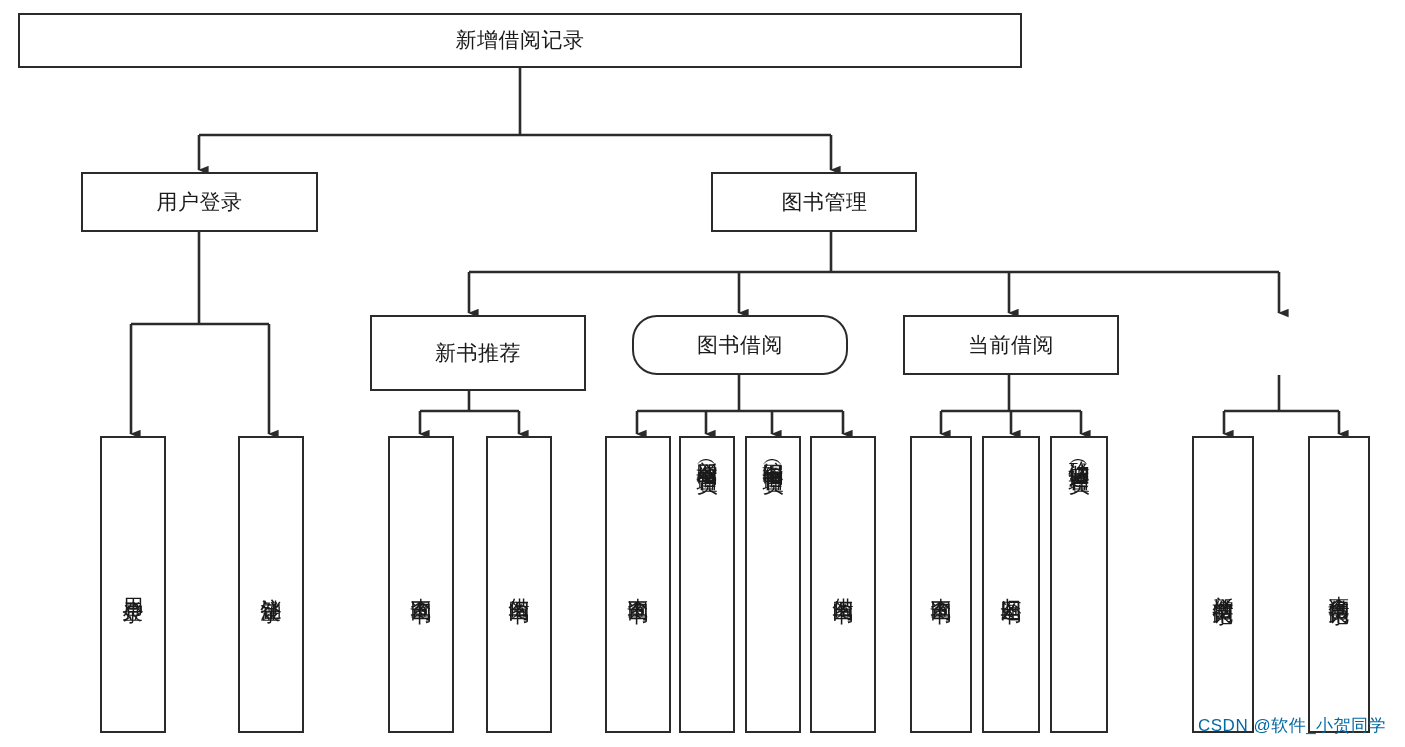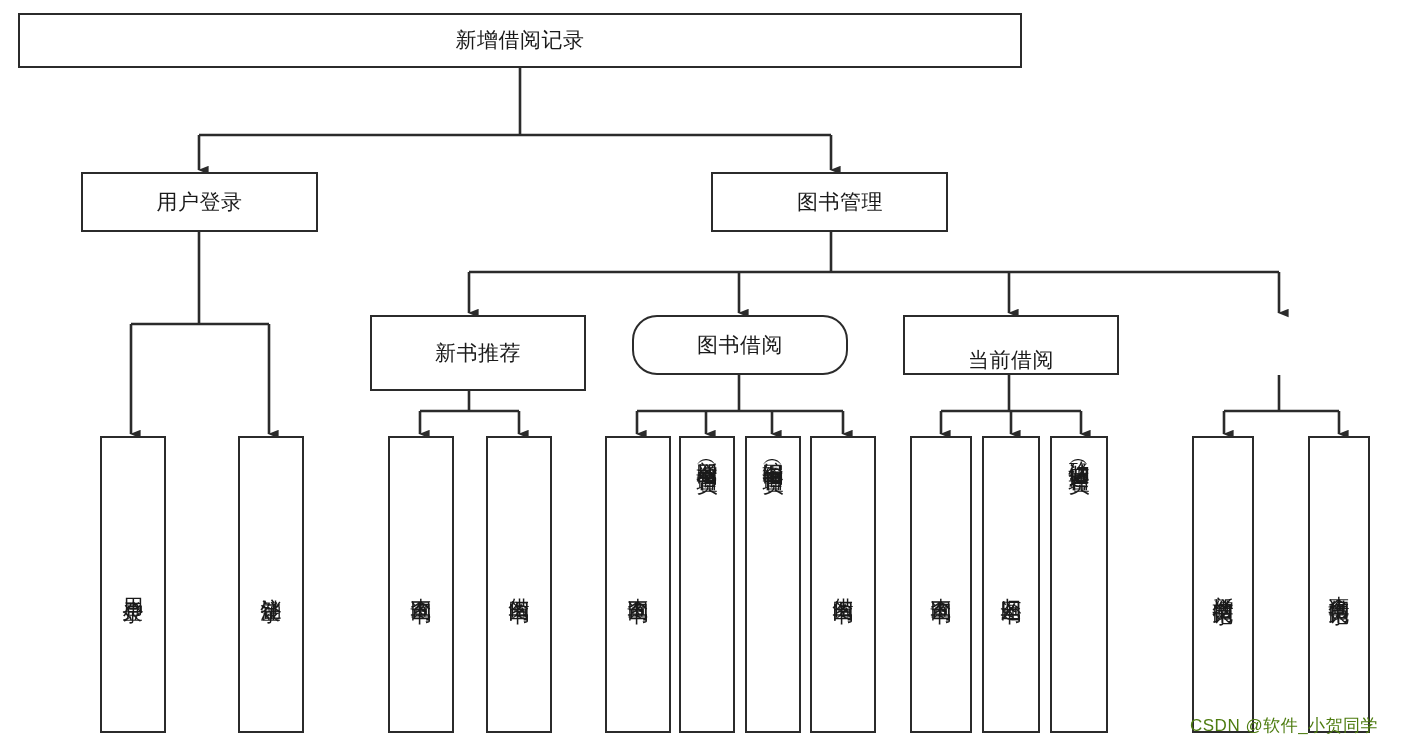--- a/index.html
+++ b/index.html
@@ -59,23 +59,24 @@
     letter-spacing: 2px;
     white-space: nowrap;
   }
   .node.vert.midalign {
     align-items: center;
     padding-top: 0;
   }
   .watermark {
     position: absolute;
     font-size: 17px;
-    color: #4d7c0f;
+    color: #0369a1;
     white-space: nowrap;
     letter-spacing: 0.5px;
+    margin-left: 8px;
   }
 </style>
 </head>
 <body>
 
 <div id="canvas">
 
   <svg class="wires" viewBox="0 0 1405 747" xmlns="http://www.w3.org/2000/svg">
     <defs>
       <marker id="arrow" markerWidth="10" markerHeight="12" refX="4.2" refY="9.6" orient="auto" markerUnits="userSpaceOnUse">
@@ -129,31 +130,31 @@
     </g>
   </svg>
 
   <div class="node root" style="left:18px; top:13px; width:1004px; height:55px;">
     <span class="lbl">新增借阅记录</span>
   </div>
 
   <div class="node horiz" style="left:81px; top:172px; width:237px; height:60px;">
     <span class="lbl">用户登录</span>
   </div>
-  <div class="node horiz" style="left:711px; top:172px; width:237px; height:60px;padding-left:21px;">
+  <div class="node horiz" style="left:711px; top:172px; width:206px; height:60px;padding-left:21px;">
     <span class="lbl">图书管理</span>
   </div>
 
   <div class="node horiz" style="left:370px; top:315px; width:216px; height:76px;">
     <span class="lbl">新书推荐</span>
   </div>
   <div class="node horiz" style="left:632px; top:315px; width:216px; height:60px;border-radius:25px;">
     <span class="lbl">图书借阅</span>
   </div>
-  <div class="node horiz" style="left:903px; top:315px; width:216px; height:60px;align-items:flex-end;">
+  <div class="node horiz" style="left:903px; top:315px; width:216px; height:60px;">
     <span class="lbl">当前借阅</span>
   </div>
 
   <div class="node vert midalign" style="left:100px; top:436px; width:66px; height:297px;">
     <span class="lbl">用户登录</span>
   </div>
   <div class="node vert midalign" style="left:238px; top:436px; width:66px; height:297px;">
     <span class="lbl">注销登录</span>
   </div>
 

